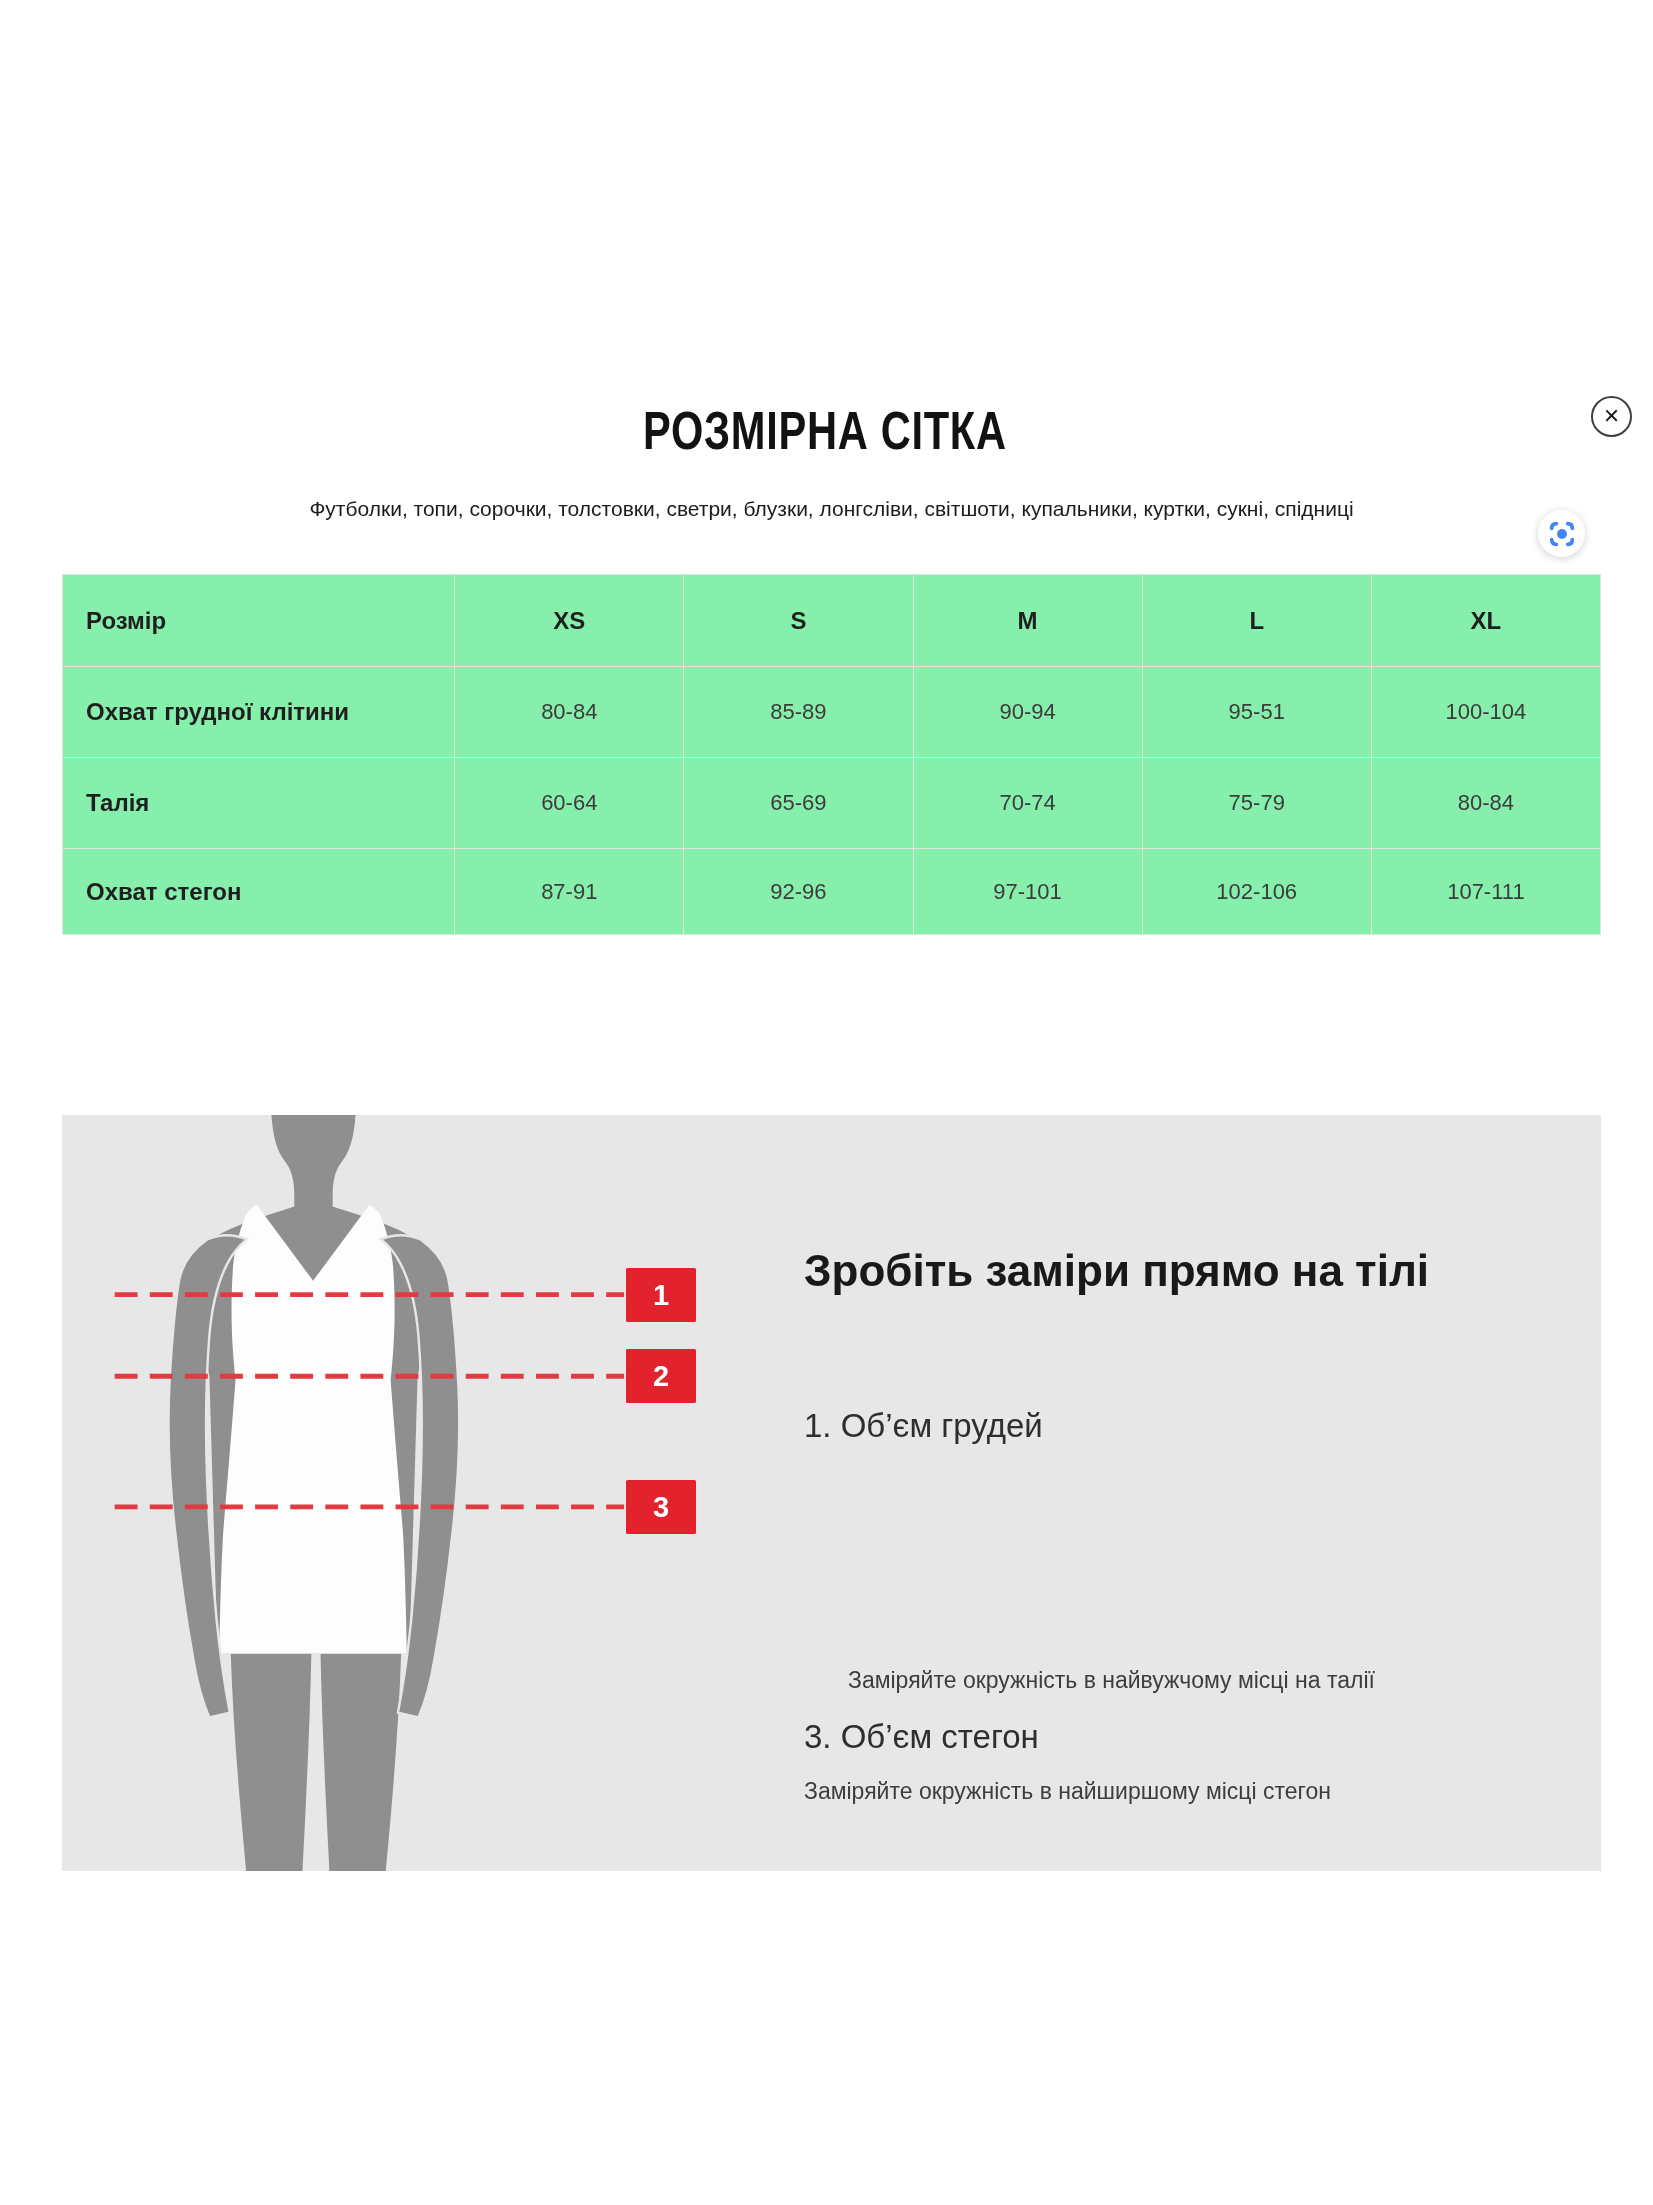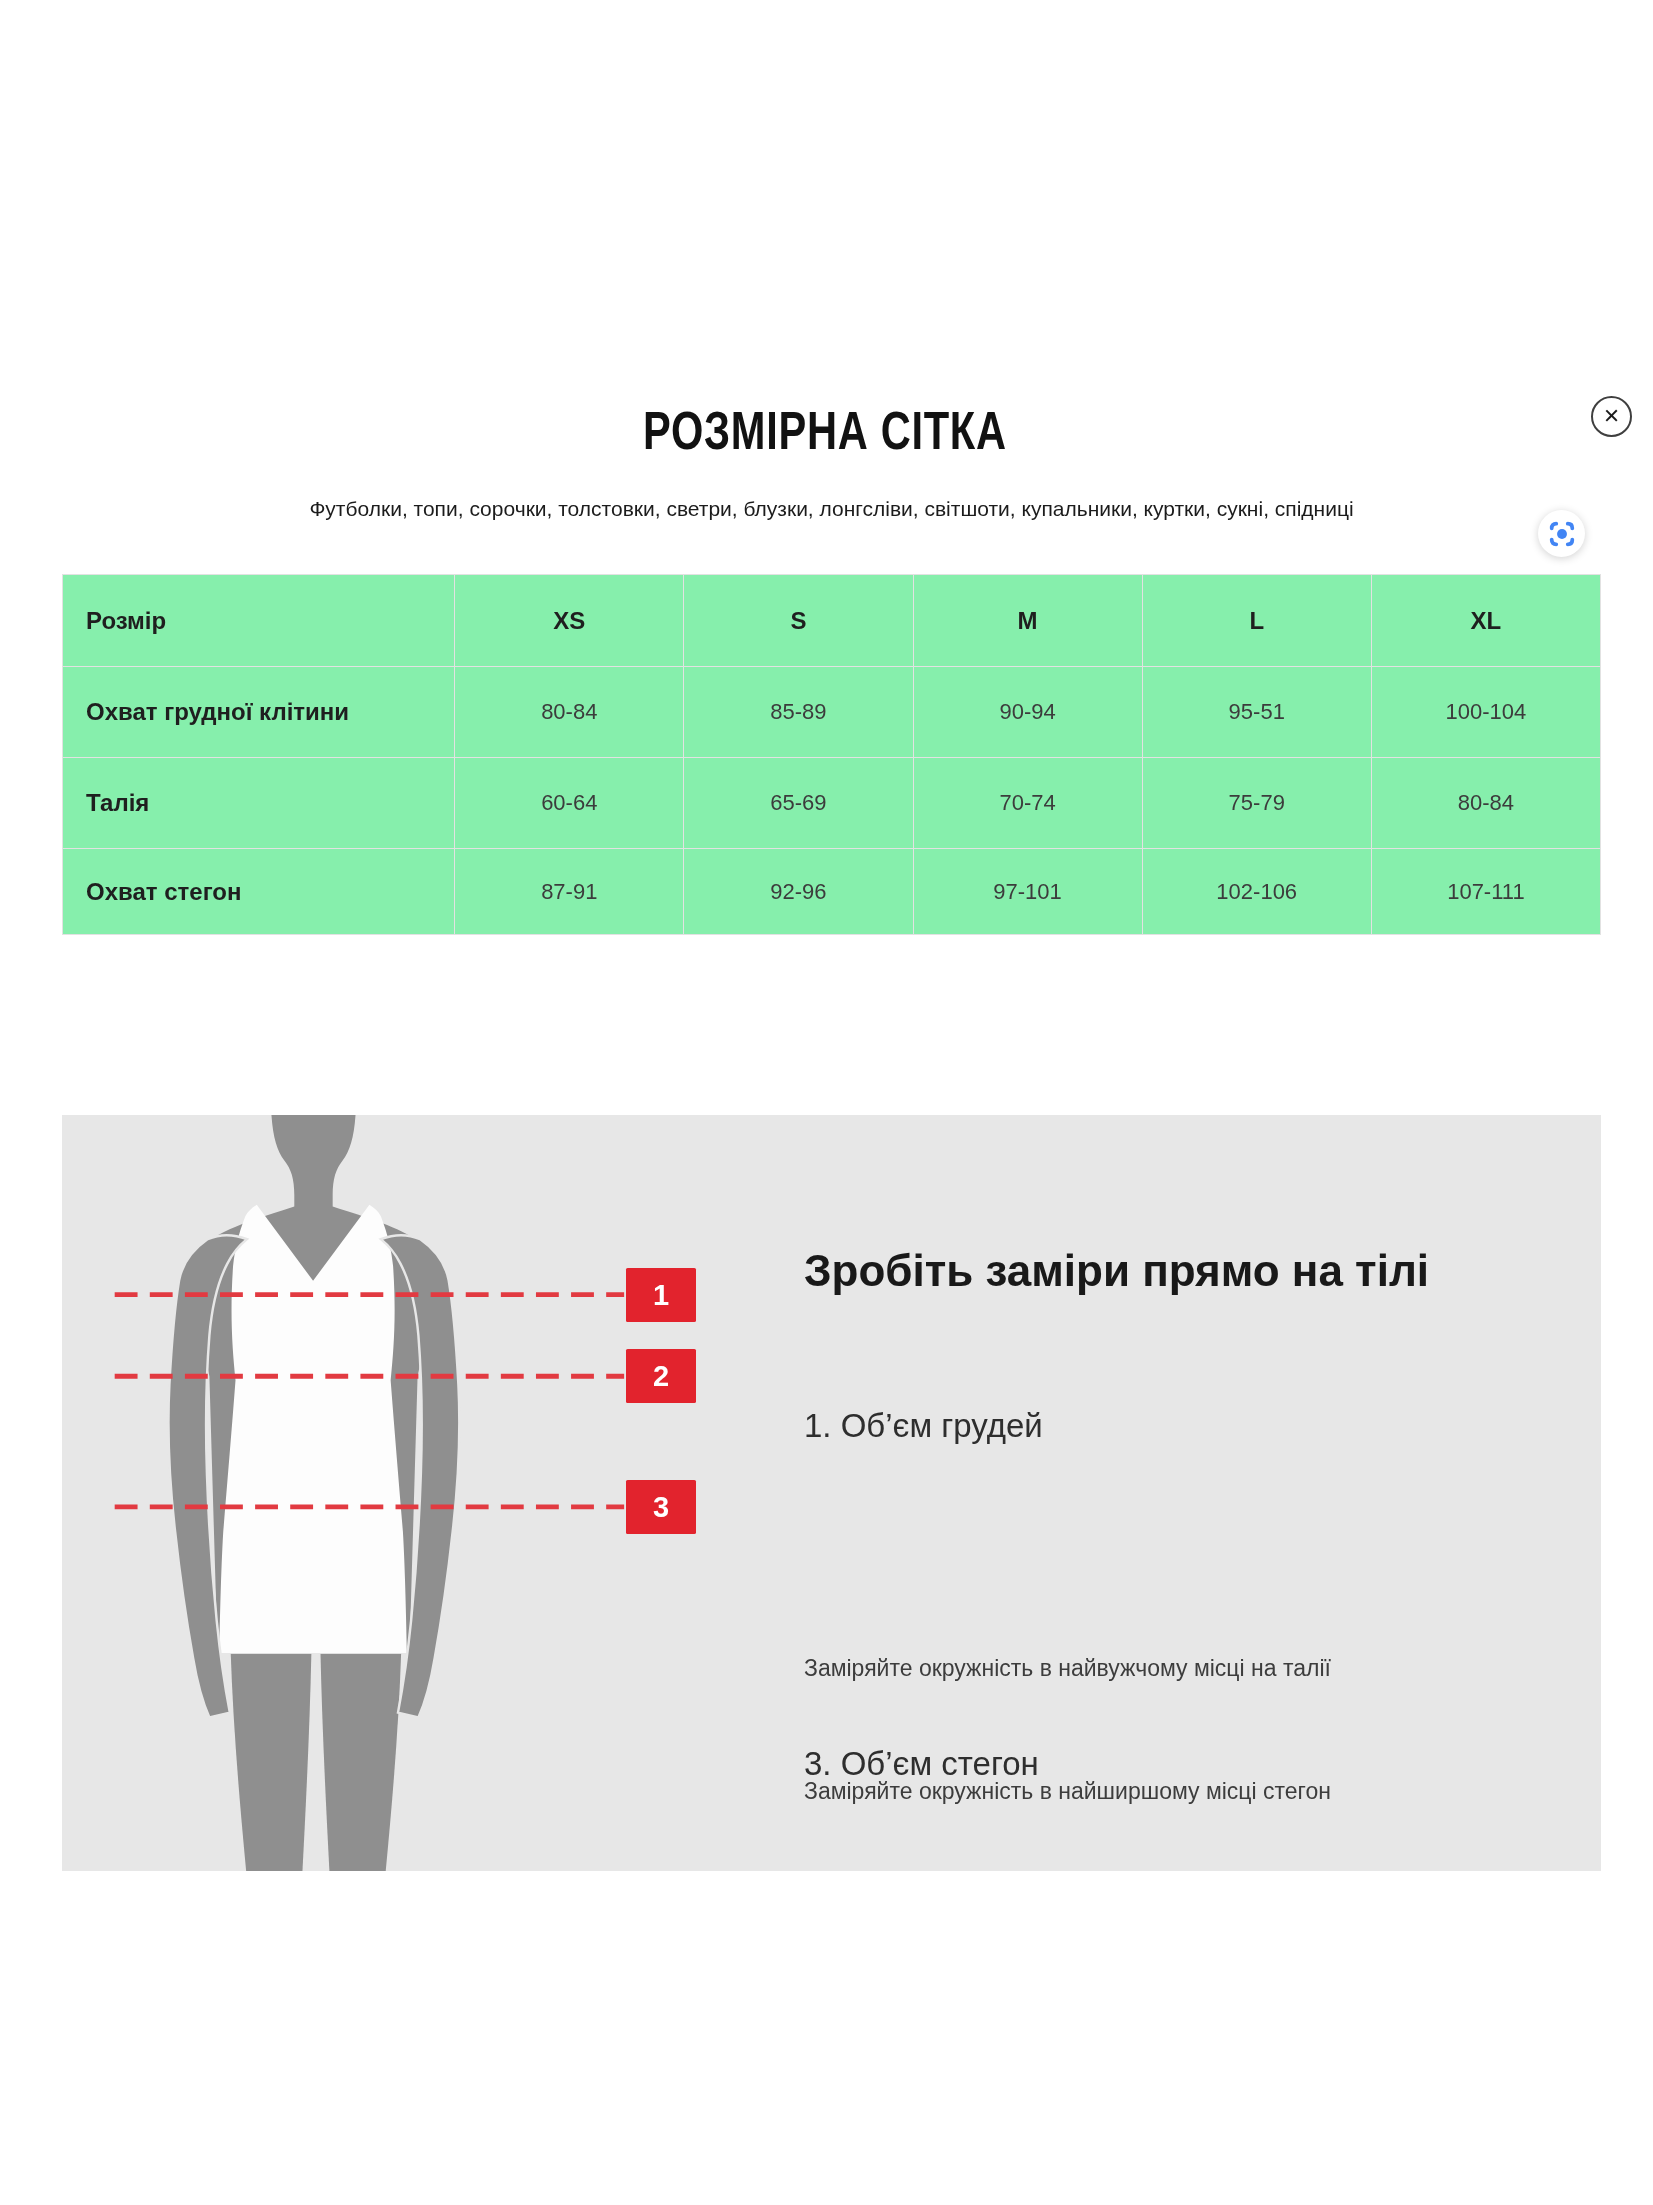--- a/index.html
+++ b/index.html
@@ -71,22 +71,22 @@
   }
   .sec-title{
     position:absolute;left:742px;width:735px;
     font-size:33px;font-weight:400;color:#2e2e2e;
   }
   .sec-body{
     position:absolute;left:742px;width:735px;
     font-size:23px;color:#3d3d3d;line-height:38px;
   }
   .s1t{top:292px;} .s1b{top:346px;}
-  .s2t{top:464px;} .s2b{top:534px;}
-  .s3t{top:603px;margin-top:27px;} .s3b{top:657px;}
+  .s2t{top:464px;} .s2b{top:546px;margin-left:44px;}
+  .s3t{top:603px;} .s3b{top:657px;}
 </style>
 </head>
 <body>
 
 <div class="abs modal-title">
   <span class="condensed">РОЗМІРНА СІТКА</span>
 </div>
 
 <div class="abs modal-subtitle">Футболки, топи, сорочки, толстовки, светри, блузки, лонгсліви, світшоти, купальники, куртки, сукні, спідниці</div>
 

